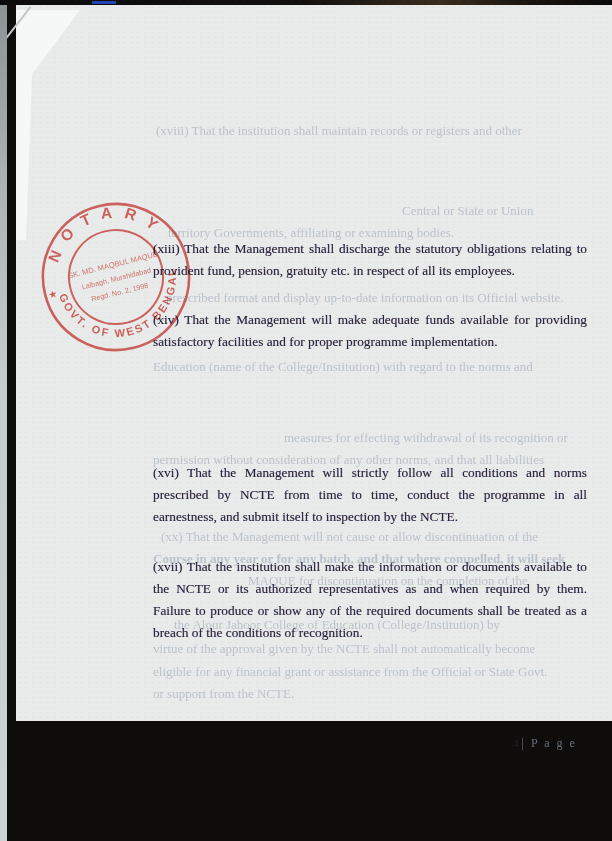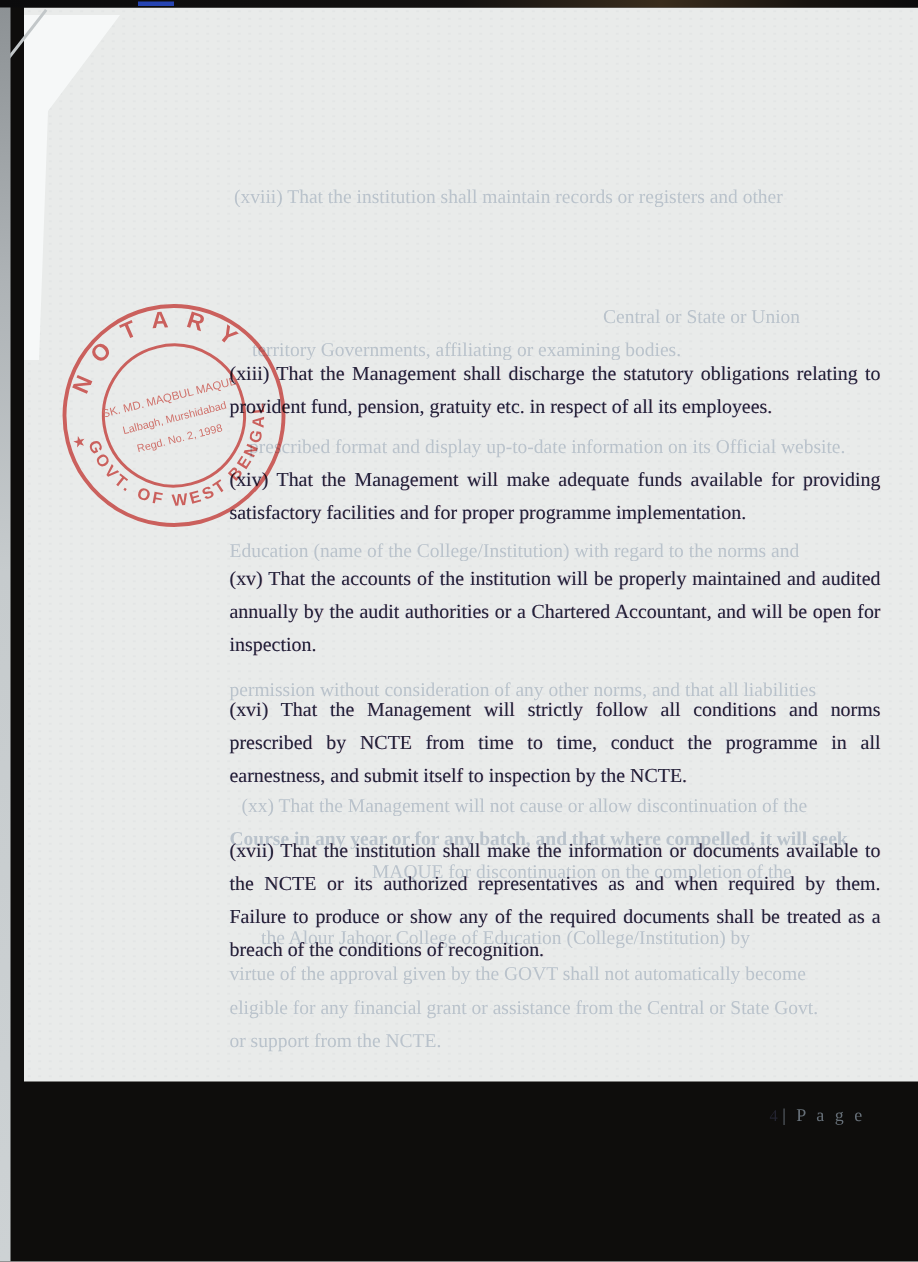--- a/index.html
+++ b/index.html
@@ -77,33 +77,33 @@
     <div class="fold-face"></div>
     <div class="fold-crease"></div>
   </div>
 
   <div class="bleed-layer">
       <div class="bleed-line" style="top: 115px; left: 140px;">(xviii) That the institution shall maintain records or registers and other</div>
       <div class="bleed-line" style="top: 195px; left: 386px;">Central or State or Union</div>
       <div class="bleed-line" style="top: 217px; left: 152px; font-family: Liberation Serif, serif;">territory Governments, affiliating or examining bodies.</div>
       <div class="bleed-line" style="top: 282px; left: 150px;">prescribed format and display up-to-date information on its Official website.</div>
       <div class="bleed-line" style="top: 351px; left: 137px;">Education (name of the College/Institution) with regard to the norms and</div>
+      <div class="bleed-line" style="top: 422px; left: 268px;">measures for effecting withdrawal of its recognition or</div>
       <div class="bleed-line" style="top: 444px; left: 137px;">permission without consideration of any other norms, and that all liabilities</div>
       <div class="bleed-line" style="top: 521px; left: 145px;">(xx) That the Management will not cause or allow discontinuation of the</div>
       <div class="bleed-line" style="top: 543px; left: 137px; font-weight: bold;">Course in any year or for any batch, and that where compelled, it will seek</div>
       <div class="bleed-line" style="top: 565px; left: 232px;">MAQUE for discontinuation on the completion of the</div>
       <div class="bleed-line" style="top: 609px; left: 158px;">the Alour Jahoor College of Education (College/Institution) by</div>
-      <div class="bleed-line" style="top: 633px; left: 137px;">virtue of the approval given by the GOVT shall not automatically become</div>
-      <div class="bleed-line" style="top: 656px; left: 137px;">eligible for any financial grant or assistance from the Central or State Govt.</div>
+      <div class="bleed-line" style="top: 633px; left: 137px;">virtue of the approval given by the NCTE shall not automatically become</div>
+      <div class="bleed-line" style="top: 656px; left: 137px;">eligible for any financial grant or assistance from the Official or State Govt.</div>
       <div class="bleed-line" style="top: 678px; left: 137px;">or support from the NCTE.</div>
     </div>
 
   <p class="para" style="top:233px">(xiii) That the Management shall discharge the statutory obligations relating to provident fund, pension, gratuity etc. in respect of all its employees.</p>
   <p class="para" style="top:304px">(xiv) That the Management will make adequate funds available for providing satisfactory facilities and for proper programme implementation.</p>
-  <p class="para" style="top:370px">(xv) That the accounts of the institution will be properly maintained and audited annually by the audit authorities or a Chartered Accountant, and will be open for inspection.</p>
   <p class="para" style="top:457px">(xvi) That the Management will strictly follow all conditions and norms prescribed by NCTE from time to time, conduct the programme in all earnestness, and submit itself to inspection by the NCTE.</p>
   <p class="para" style="top:551px">(xvii) That the institution shall make the information or documents available to the NCTE or its authorized representatives as and when required by them. Failure to produce or show any of the required documents shall be treated as a breach of the conditions of recognition.</p>
 
   <div class="stamp">
     <svg width="172" height="172" viewBox="0 0 172 172">
       <g transform="rotate(-14 86 86)" fill="#d6413c" stroke="none" opacity="0.9">
         <circle cx="86" cy="86" r="73" fill="none" stroke="#d6413c" stroke-width="2.6"></circle>
         <circle cx="86" cy="86" r="47" fill="none" stroke="#d6413c" stroke-width="2"></circle>
         <defs>
           <path id="arcTop" d="M 27 86 A 59 59 0 0 1 145 86"></path>

